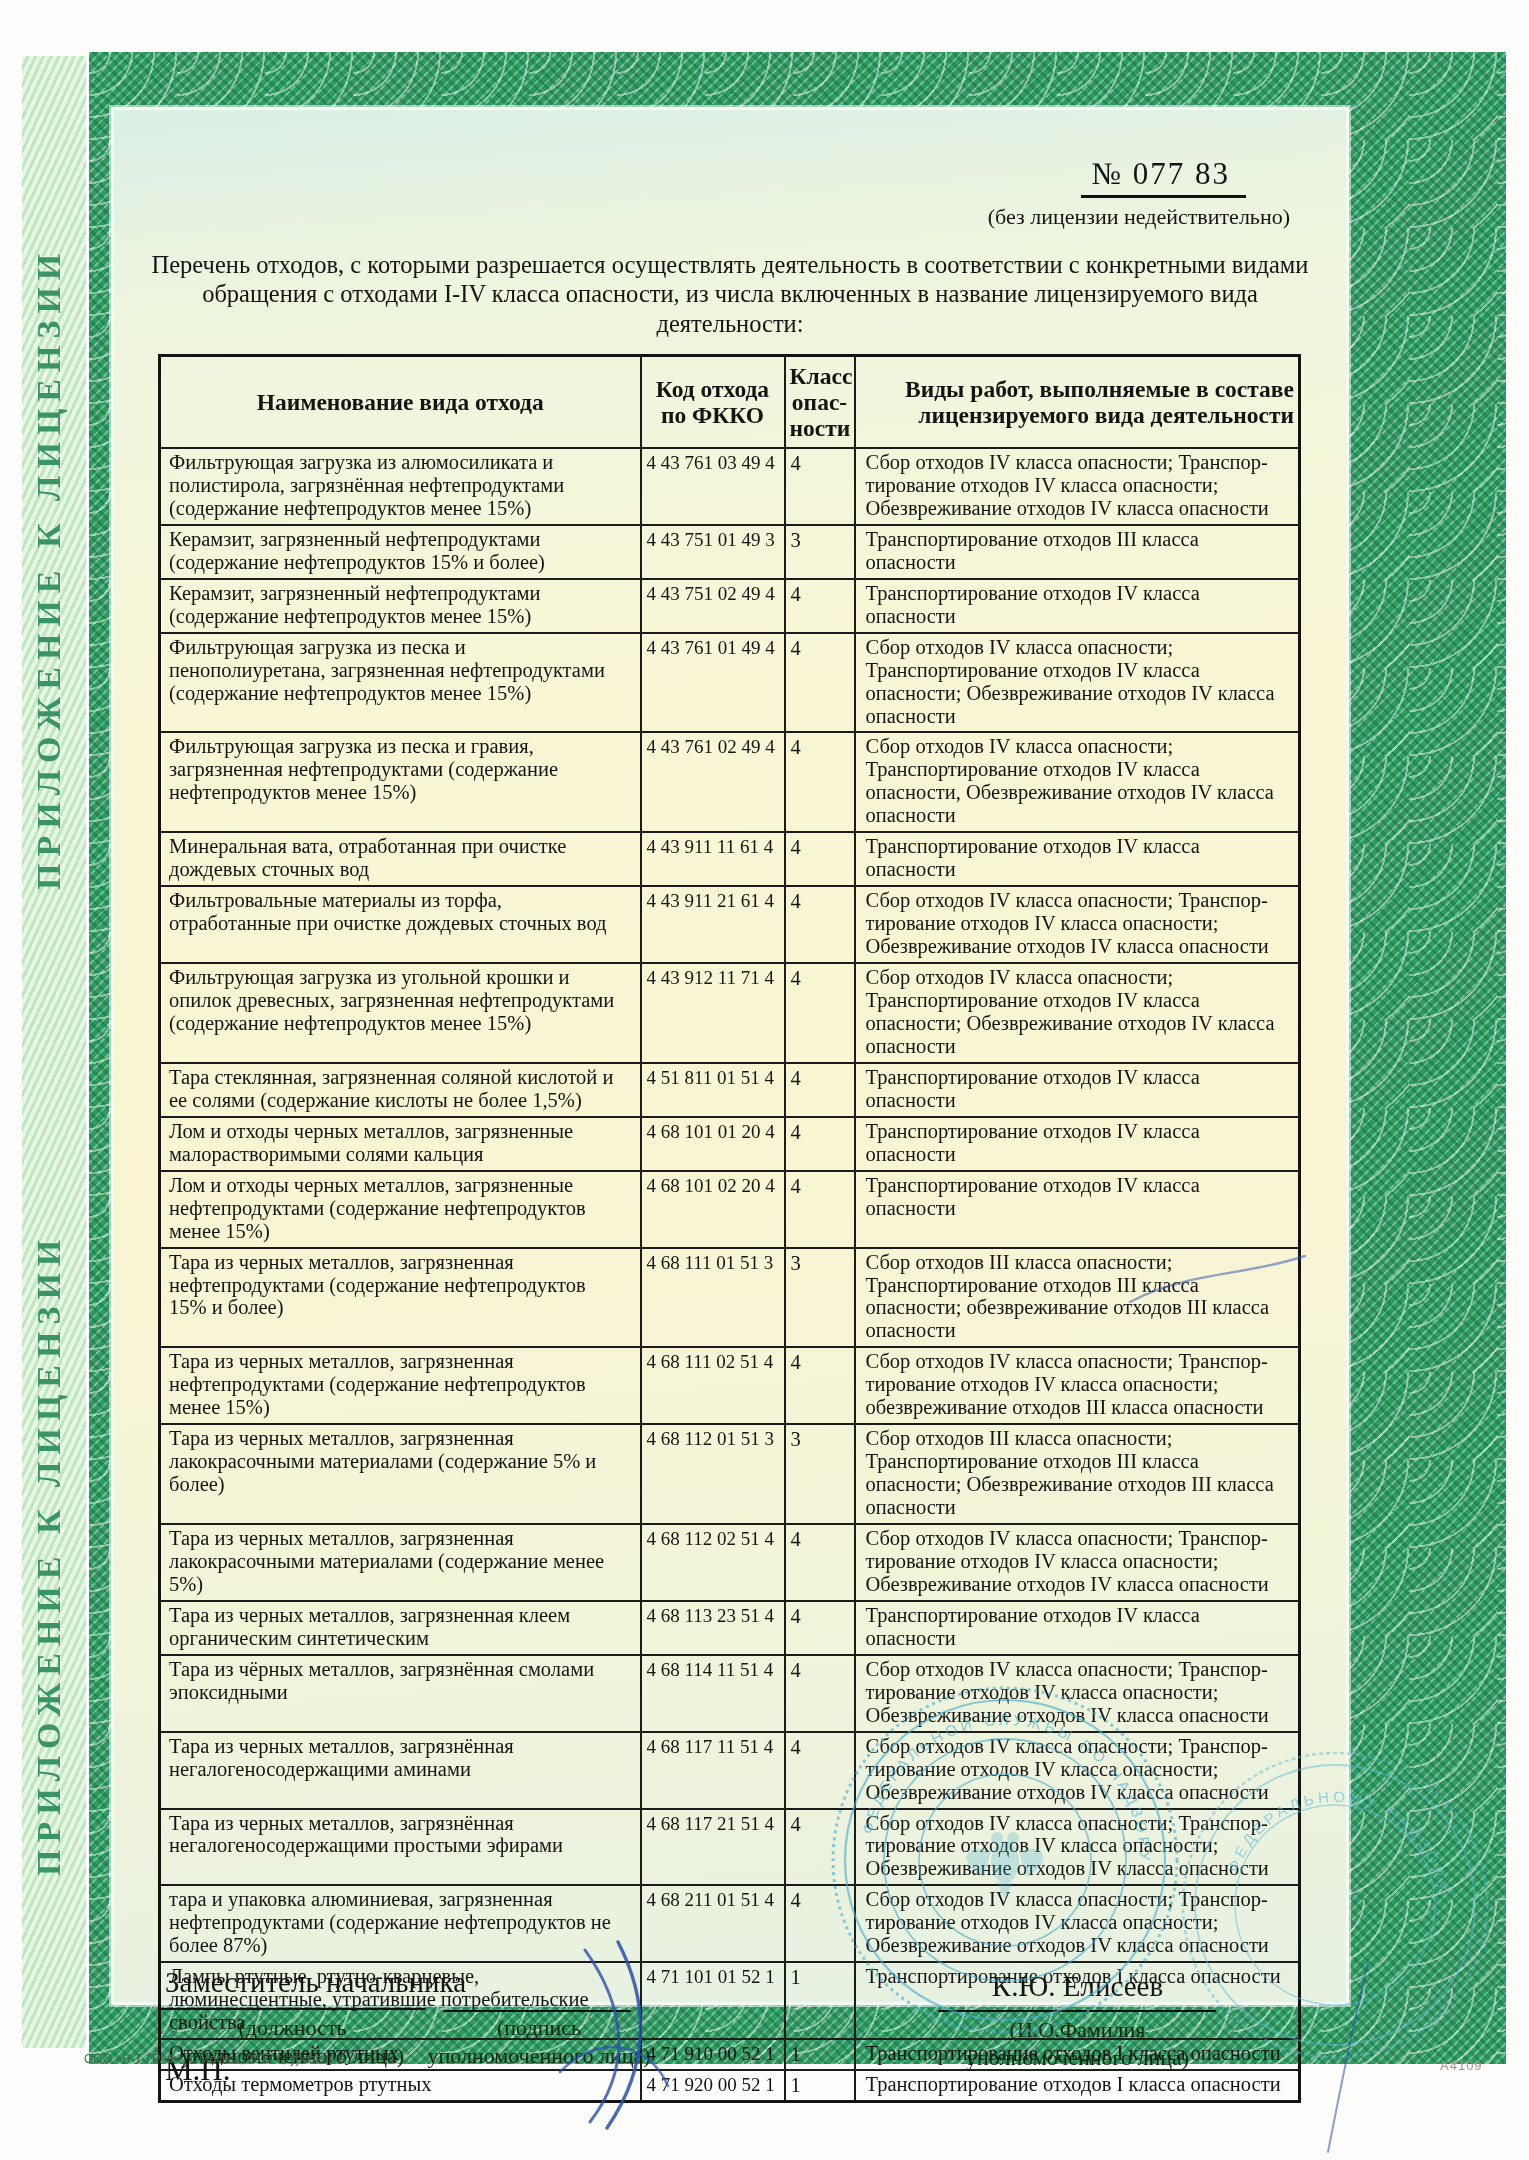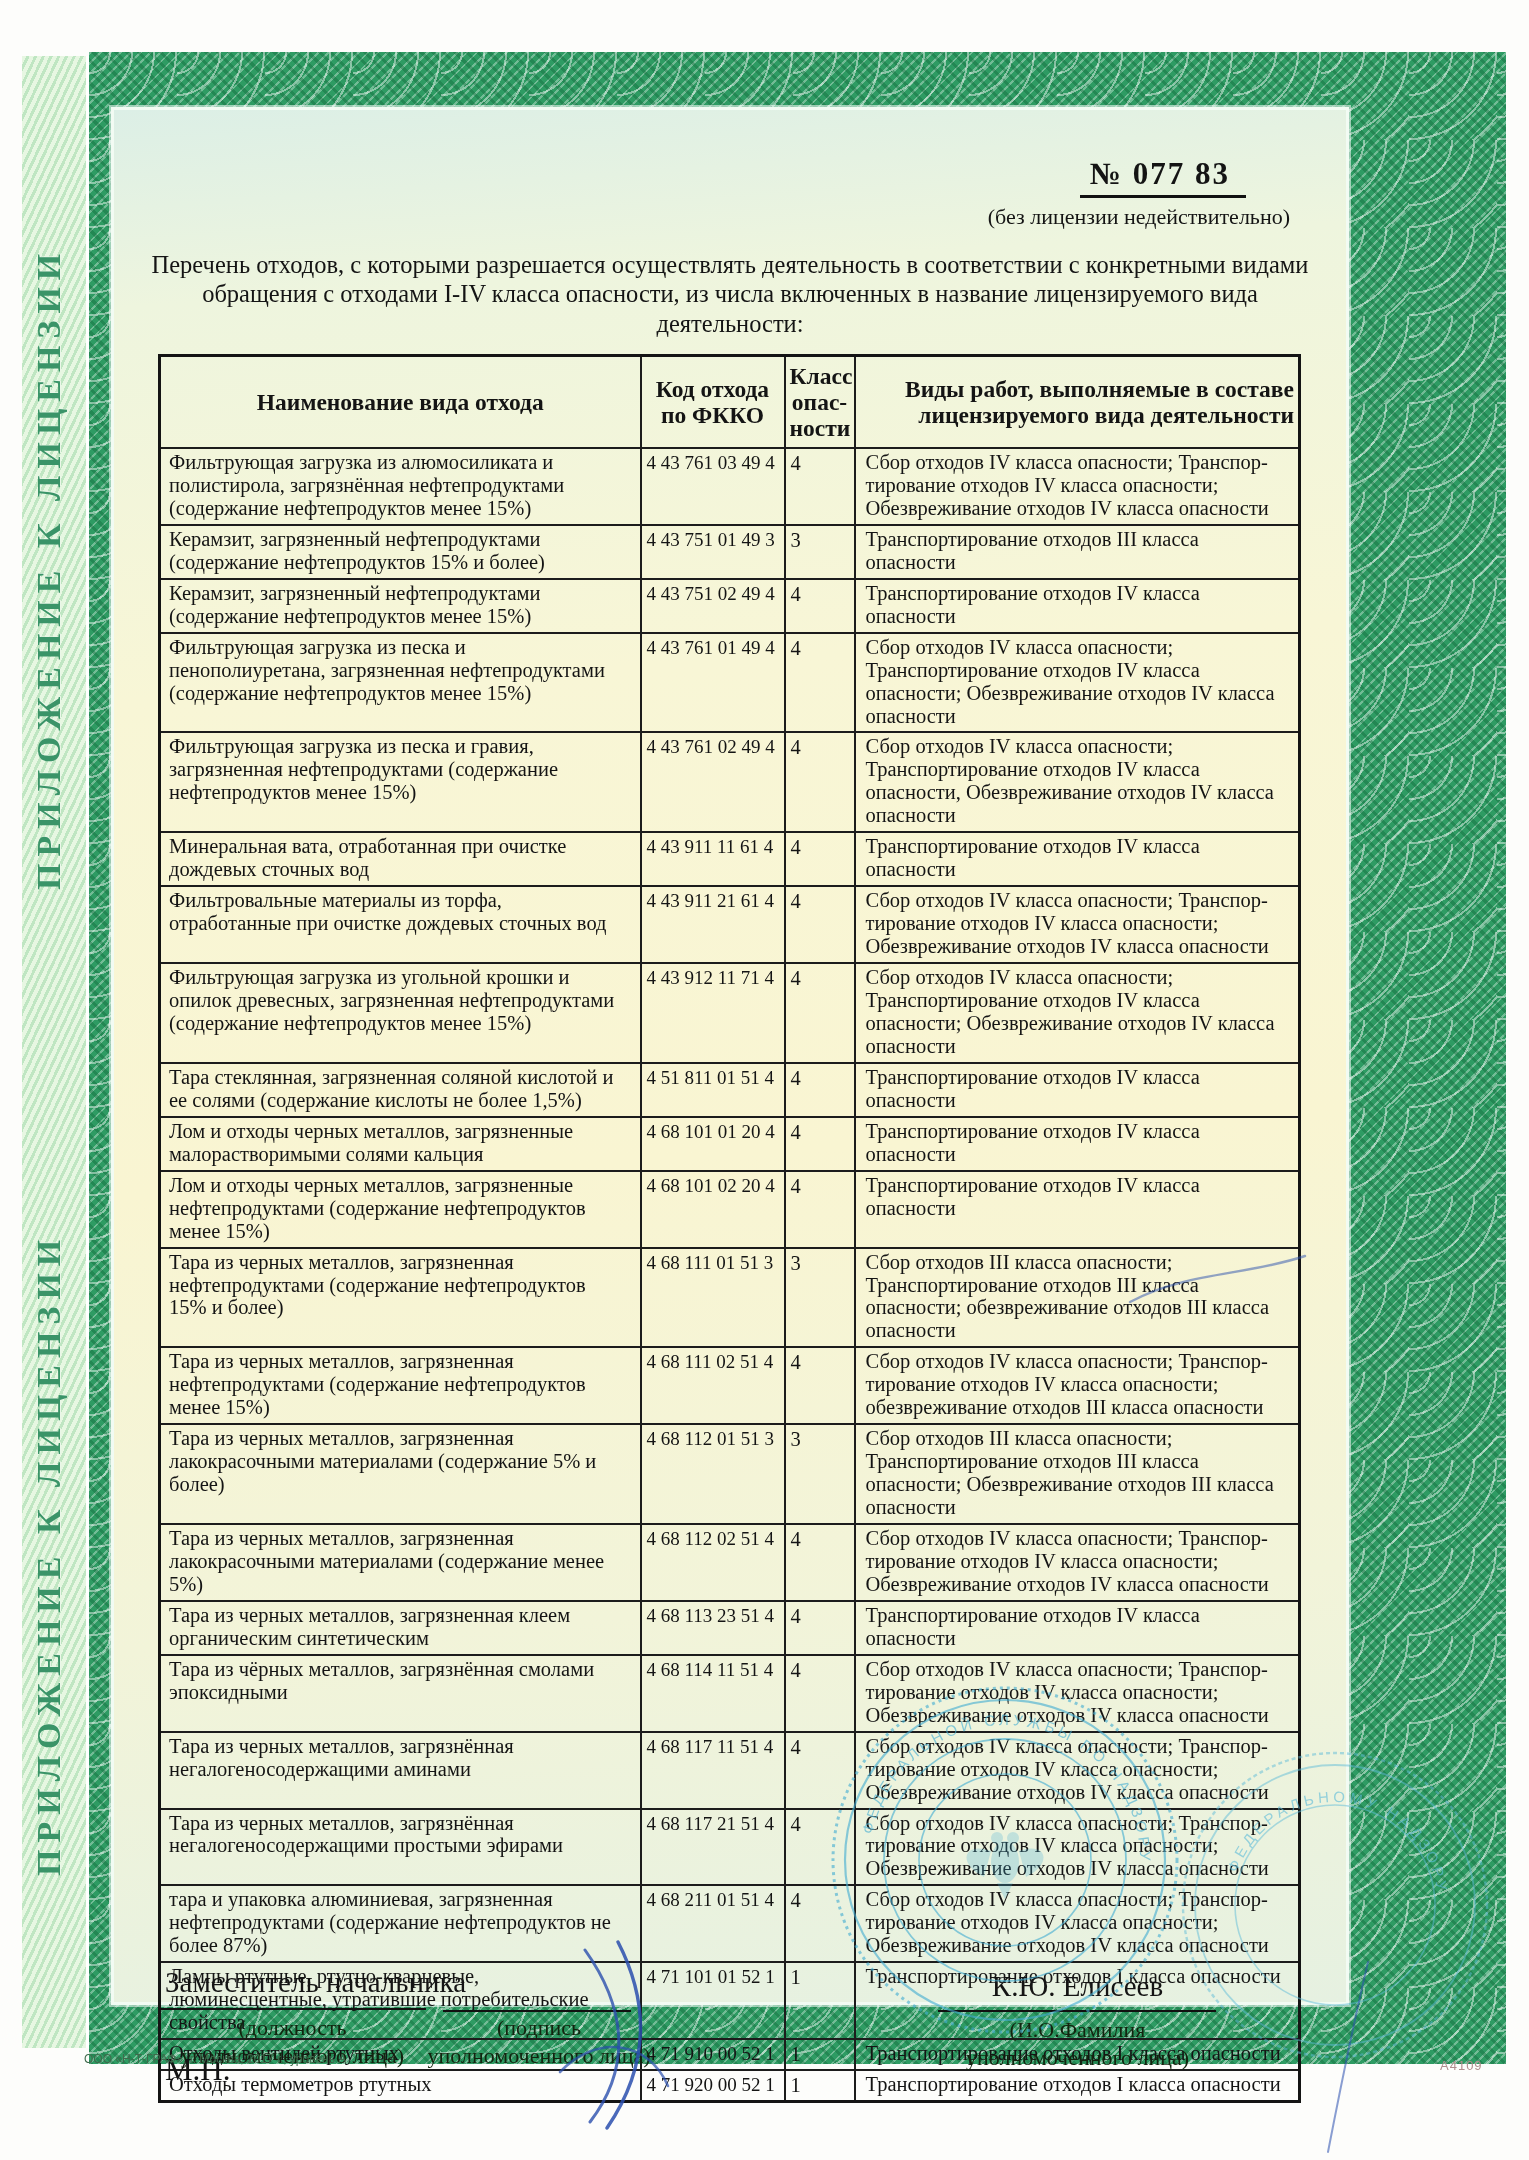--- a/index.html
+++ b/index.html
@@ -22,21 +22,21 @@
              transparent 22px 42px, rgba(255,255,255,.45) 42px 44px),
            repeating-linear-gradient(45deg, rgba(17,102,57,.38) 0 3px, transparent 3px 8px),
            repeating-linear-gradient(-45deg, rgba(255,255,255,.33) 0 2px, transparent 2px 7px);
          background-size:88px 88px,auto,auto;}
 
   
   .inner{position:absolute;left:92px;top:58px;width:1232px;height:1892px;
          background:linear-gradient(176deg,#dcefe6 0%,#eef5de 10%,#f8f6d6 30%,#f9f5d2 55%,#f2f4d9 78%,#e6f1e1 100%);
          box-shadow:0 0 0 3px #f2fbf3,0 0 0 5px rgba(255,255,255,.55);}
 
-  .doc-number{position:absolute;top:46px;right:100px;font-size:31px;font-weight:bold;
+  .doc-number{position:absolute;top:46px;right:100px;font-size:31px;font-weight:normal;
               letter-spacing:2px;border-bottom:3px solid #111;padding:0 16px 3px 10px;}
   .validity{position:absolute;top:94px;right:56px;font-size:22px;}
   .intro{position:absolute;top:140px;left:36px;width:1160px;text-align:center;
          font-size:24.5px;line-height:1.2;}
 
   
   table.waste{position:absolute;top:244px;left:44px;width:1140px;border-collapse:collapse;
               table-layout:fixed;border:3px solid #141414;}
   table.waste th,table.waste td{border:2px solid #1c1c1c;vertical-align:top;}
   table.waste thead th{height:86px;vertical-align:middle;font-weight:bold;font-size:23.5px;

